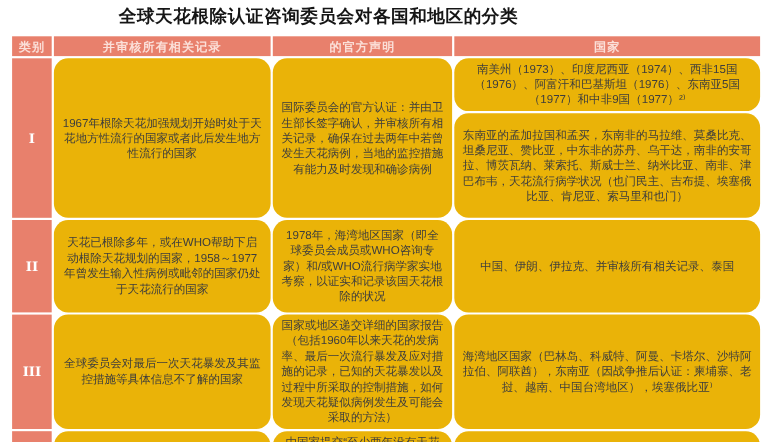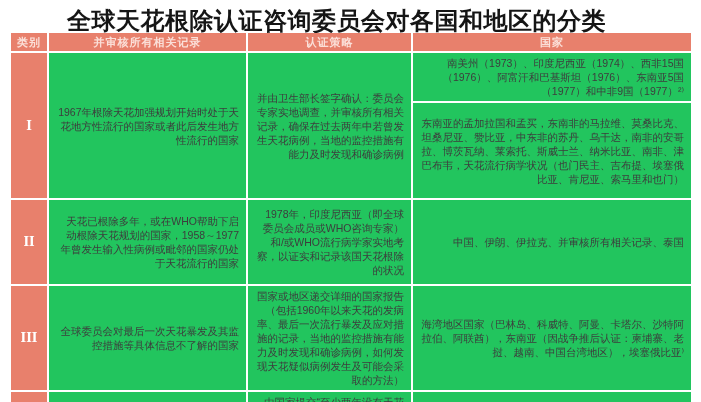--- a/index.html
+++ b/index.html
@@ -2,42 +2,42 @@
 <html><head>
 <meta charset="utf-8">
 <style>
   html,body{margin:0;padding:0;}
   body{
     width:701px;height:402px;background:#ffffff;position:relative;overflow:hidden;
     font-family:"Liberation Sans","DejaVu Sans",sans-serif;
   }
   .page-title{
     position:absolute;top:5px;left:0;width:579px;text-align:center;
-    font-size:24px;font-weight:700;color:#151515;letter-spacing:0.5px;padding-left:47px;
+    font-size:16px;font-weight:700;color:#151515;letter-spacing:0.5px;
   }
   table.cls{
     position:absolute;left:9px;top:31px;width:684px;
     border-collapse:separate;border-spacing:2px;table-layout:fixed;
   }
   col.c-cat{width:36px;}
   col.c-status{width:197px;}
   col.c-strategy{width:163px;}
   col.c-country{width:278px;}
   th{
     background:#e8806c;color:rgba(255,244,240,0.82);
     font-size:11px;font-weight:700;height:18px;padding:0 2px;
     vertical-align:middle;letter-spacing:1px;
   }
   td.cat{
     background:#e8806c;color:#ffffff;text-align:center;vertical-align:middle;
     font-family:"DejaVu Serif","Liberation Serif",serif;font-weight:700;font-size:12px;
   }
   td.cell{
-    background:#22c55e;color:#3d3d3d;font-size:10.5px;line-height:14px;
-    padding:3px 7px;vertical-align:middle;text-align:right;
+    background:#eab308;color:#3d3d3d;font-size:10.5px;line-height:14px;
+    padding:3px 7px;vertical-align:middle;text-align:center;border-radius:13px;
   }
   tr.r1a td.cell{height:42px;}
   tr.r1a td.cat{height:140px;}
   tr.r1b td.cell{height:89px;}
   tr.r2 td{height:78px;}
   tr.r3 td{height:68px;}
   tr.r4 td{height:23px;}
 </style>
 </head>
 <body>
@@ -48,45 +48,45 @@
   <colgroup>
     <col class="c-cat">
       <col class="c-status">
       <col class="c-strategy">
       <col class="c-country">
   </colgroup>
   <tbody>
       <tr>
     <th>类别</th>
     <th>并审核所有相关记录</th>
-    <th>认证策略</th>
+    <th>的官方声明</th>
     <th>国家</th>
   </tr>
 
   <tr class="r1a">
     <td class="cat" rowspan="2">I</td>
     <td class="cell" rowspan="2">1967年根除天花加强规划开始时处于天花地方性流行的国家或者此后发生地方性流行的国家</td>
-    <td class="cell" rowspan="2">并由卫生部长签字确认：委员会专家实地调查，并审核所有相关记录，确保在过去两年中若曾发生天花病例，当地的监控措施有能力及时发现和确诊病例</td>
+    <td class="cell" rowspan="2">国际委员会的官方认证：并由卫生部长签字确认，并审核所有相关记录，确保在过去两年中若曾发生天花病例，当地的监控措施有能力及时发现和确诊病例</td>
     <td class="cell">南美州（1973）、印度尼西亚（1974）、西非15国（1976）、阿富汗和巴基斯坦（1976）、东南亚5国（1977）和中非9国（1977）²⁾</td>
   </tr>
   <tr class="r1b">
     <td class="cell">东南亚的孟加拉国和孟买，东南非的马拉维、莫桑比克、坦桑尼亚、赞比亚，中东非的苏丹、乌干达，南非的安哥拉、博茨瓦纳、莱索托、斯威士兰、纳米比亚、南非、津巴布韦，天花流行病学状况（也门民主、吉布提、埃塞俄比亚、肯尼亚、索马里和也门）</td>
   </tr>
 
   <tr class="r2">
     <td class="cat">II</td>
     <td class="cell">天花已根除多年，或在WHO帮助下启动根除天花规划的国家，1958～1977年曾发生输入性病例或毗邻的国家仍处于天花流行的国家</td>
-    <td class="cell">1978年，印度尼西亚（即全球委员会成员或WHO咨询专家）和/或WHO流行病学家实地考察，以证实和记录该国天花根除的状况</td>
+    <td class="cell">1978年，海湾地区国家（即全球委员会成员或WHO咨询专家）和/或WHO流行病学家实地考察，以证实和记录该国天花根除的状况</td>
     <td class="cell">中国、伊朗、伊拉克、并审核所有相关记录、泰国</td>
   </tr>
 
   <tr class="r3">
     <td class="cat">III</td>
     <td class="cell">全球委员会对最后一次天花暴发及其监控措施等具体信息不了解的国家</td>
-    <td class="cell">国家或地区递交详细的国家报告（包括1960年以来天花的发病率、最后一次流行暴发及应对措施的记录，当地的监控措施有能力及时发现和确诊病例，如何发现天花疑似病例发生及可能会采取的方法）</td>
+    <td class="cell">国家或地区递交详细的国家报告（包括1960年以来天花的发病率、最后一次流行暴发及应对措施的记录，已知的天花暴发以及过程中所采取的控制措施，如何发现天花疑似病例发生及可能会采取的方法）</td>
     <td class="cell">海湾地区国家（巴林岛、科威特、阿曼、卡塔尔、沙特阿拉伯、阿联酋），东南亚（因战争推后认证：柬埔寨、老挝、越南、中国台湾地区），埃塞俄比亚⁾</td>
   </tr>
 
   <tr class="r4">
     <td class="cat">IV</td>
     <td class="cell">早已根除天花的发达国家</td>
     <td class="cell">由国家提交“至少两年没有天花病例”的官方声明，并由卫生部长签字确认</td>
     <td class="cell">其他121个国家</td>
   </tr>
 </tbody>

